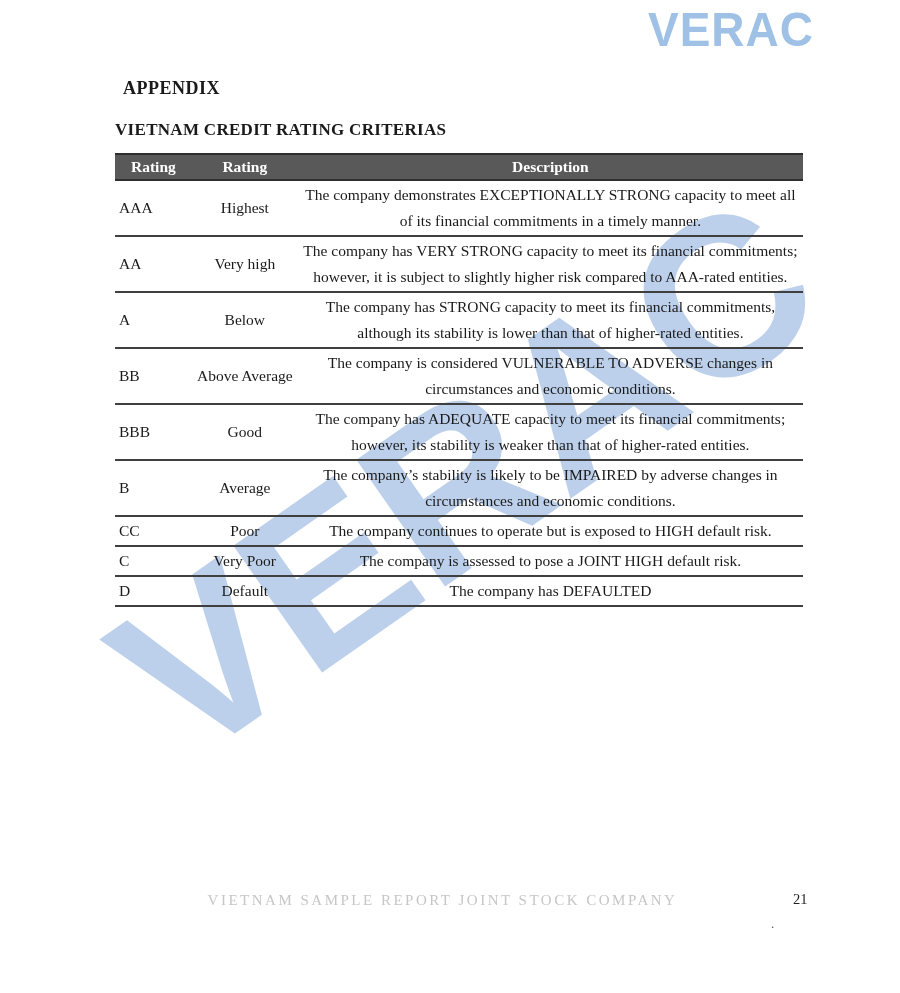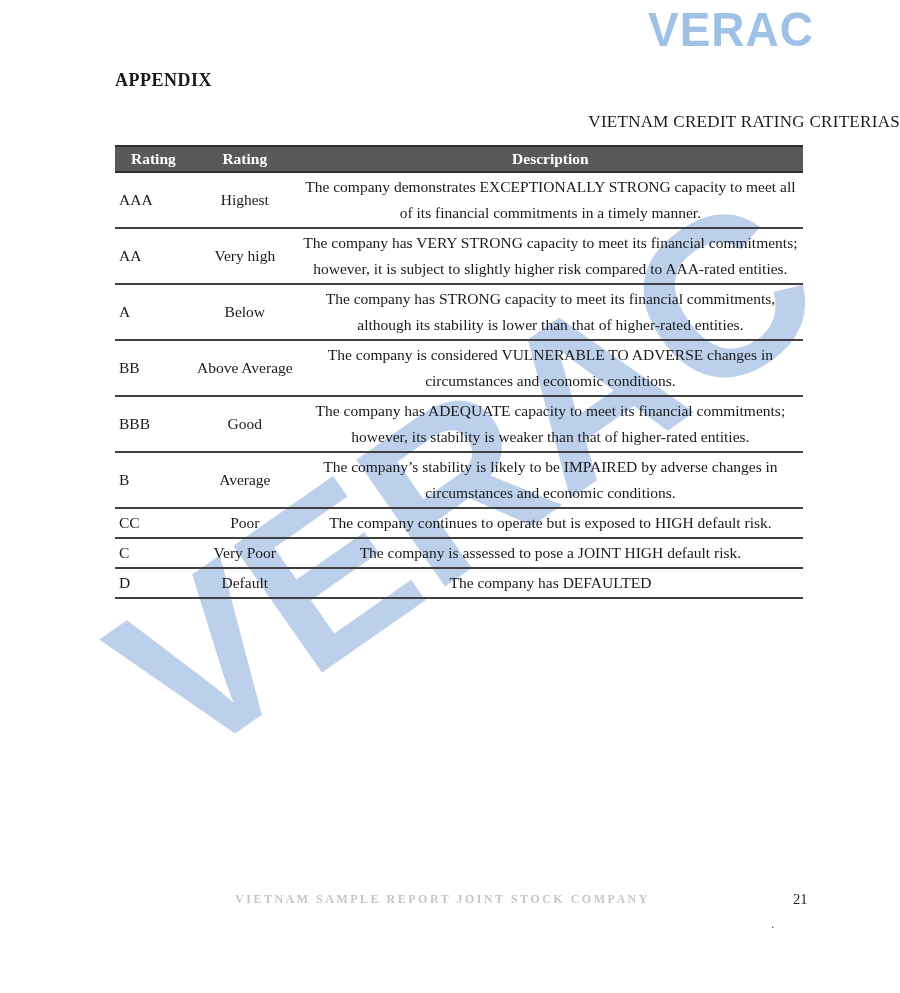--- a/index.html
+++ b/index.html
@@ -49,32 +49,31 @@
     top:6px; right:86px;
     font-family:"Liberation Sans", sans-serif;
     font-weight:800;
     font-size:46px;
     letter-spacing:1px;
     color:var(--logo-blue);
     transform:scaleY(1.04);
     line-height:1;
   }
   h1.appendix{
-    margin:0;
+    margin:8px;
     padding:70px 0 0 115px;
     font-size:18px;
     font-weight:bold;
     letter-spacing:.5px;
   }
   h2.section{
     margin:21px 0 13px 115px;
     font-size:17px;
-    font-weight:normal;
+    font-weight:bold;
     letter-spacing:.3px;
-    text-align:right;
   }
   table.rating-table{
     margin-left:115px;
     width:688px;
     border-collapse:collapse;
     font-size:15.5px;
     background:transparent;
   }
   table.rating-table th{
     background:var(--header-bg);
@@ -93,22 +92,22 @@
     vertical-align:middle;
     background:transparent;
   }
   td.c-rating{width:70px;text-align:left;}
   td.c-summary{width:106px;text-align:center;}
   td.c-desc{text-align:center;padding-left:9px;padding-right:6px;margin-left:16px;}
   .footer-company{
     position:absolute;
     top:892px; left:140px; width:605px;
     text-align:center;
-    font-weight:bold;
-    font-size:12px;
+    font-weight:normal;
+    font-size:15px;
     letter-spacing:2.5px;
     color:var(--footer-gray);
   }
   .page-number{
     position:absolute;
     top:891px; left:793px;
     font-size:14.5px;
     color:#1f1f1f;
   }
   .footer-dot{

